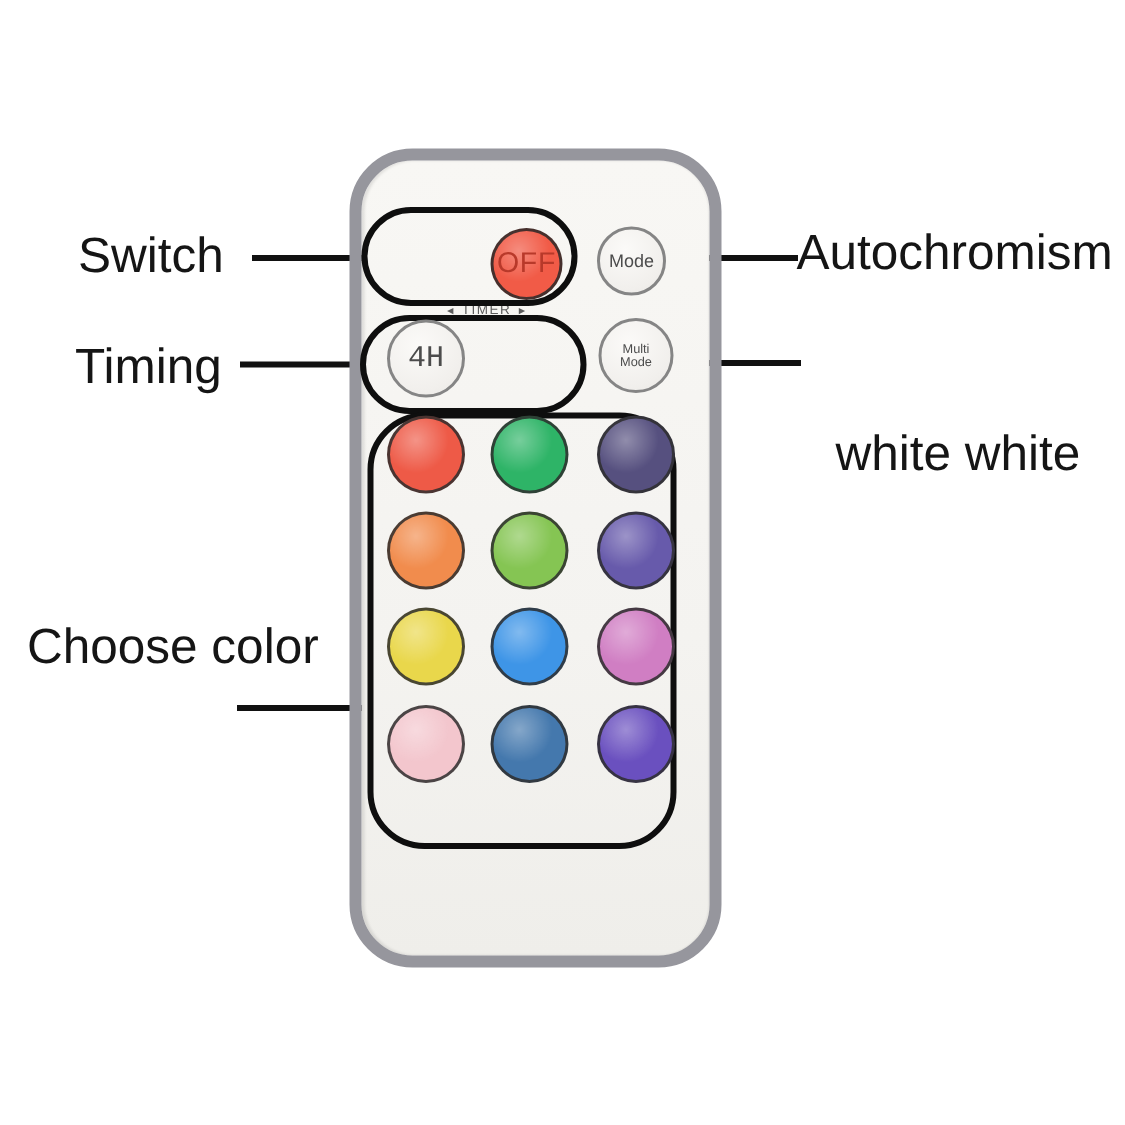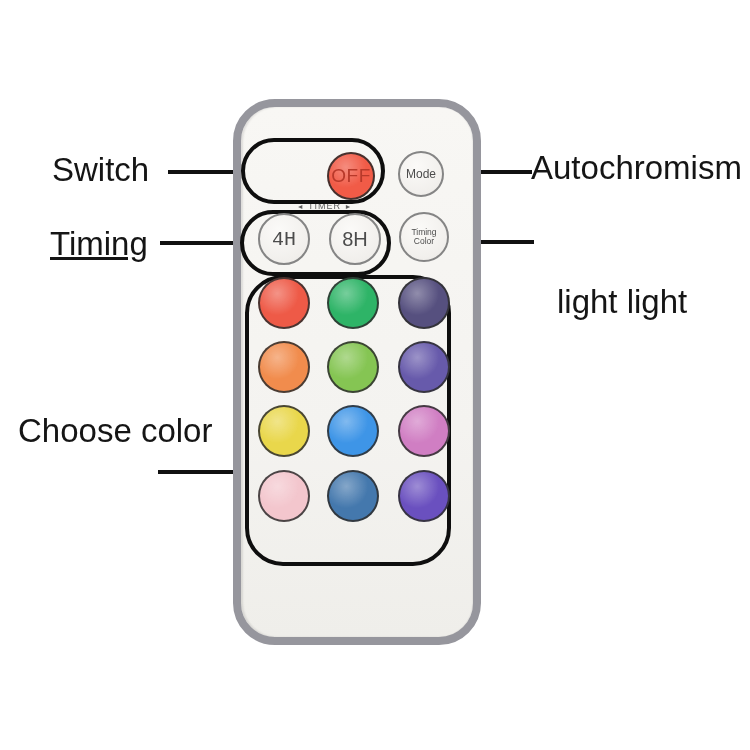--- a/index.html
+++ b/index.html
@@ -11,21 +11,21 @@
 
   
   .ann-label{
     position:absolute;color:#151515;font-size:33px;line-height:1.1;
     white-space:nowrap;font-weight:400;
   }
   .ann-line{position:absolute;height:4px;background:#111111;}
 
   #label-switch{left:52px;top:152px;}
   #line-switch{left:168px;top:170px;width:82px;}
-  #label-timing{left:50px;top:226px;text-decoration:underline;}
+  #label-timing{left:50px;top:226px;}
   #line-timing{left:160px;top:241px;width:92px;}
   #label-choose-color{left:18px;top:413px;}
   #line-choose-color{left:158px;top:470px;width:94px;}
   #label-autochromism{left:531px;top:150px;}
   #line-autochromism{left:447px;top:170px;width:85px;}
   #label-intensity-1{left:537px;top:224px;}
   #label-intensity-2{left:557px;top:284px;}
   #line-intensity{left:451px;top:240px;width:83px;}
 
   
@@ -90,21 +90,21 @@
 
   <div class="ann-label" id="label-timing">Timing</div>
   <div class="ann-line" id="line-timing"></div>
 
   <div class="ann-label" id="label-choose-color">Choose color</div>
   <div class="ann-line" id="line-choose-color"></div>
 
   <div class="ann-label" id="label-autochromism">Autochromism</div>
   <div class="ann-line" id="line-autochromism"></div>
 
-  <div class="ann-label" id="label-intensity-2">light light</div>
+  <div class="ann-label" id="label-intensity-2">white white</div>
   <div class="ann-line" id="line-intensity"></div>
 
   <div class="remote">
     <div class="remote-inner">
 
       <div class="timer-caption">
         <span class="arrow">◄</span>
         <span>TIMER</span>
         <span class="arrow">►</span>
       </div>
@@ -113,23 +113,22 @@
       <div class="group-outline" id="outline-timing"></div>
       <div class="group-outline" id="outline-grid"></div>
 
 
       <div class="btn colored" id="btn-off" style="background: radial-gradient(circle at 38% 30%, rgba(255, 255, 255, 0.3), rgba(255, 255, 255, 0) 50%), rgb(241, 91, 71); color: rgb(184, 57, 42);">OFF</div>
 
       <div class="btn white" id="btn-mode">Mode</div>
 
       <div class="btn white" id="btn-4h">4H</div>
 
-      <div class="btn white" id="btn-8h">8H</div>
 
-      <div class="btn white" id="btn-multi">Timing Color</div>
+      <div class="btn white" id="btn-multi">Multi Mode</div>
 
       <div>
           <div class="cbtn" style="left: 17px; top: 170px; background: radial-gradient(circle at 36% 30%, rgba(255, 255, 255, 0.35), rgba(255, 255, 255, 0) 48%), rgb(238, 90, 71);"></div>
           <div class="cbtn" style="left: 86px; top: 170px; background: radial-gradient(circle at 36% 30%, rgba(255, 255, 255, 0.35), rgba(255, 255, 255, 0) 48%), rgb(46, 180, 103);"></div>
           <div class="cbtn" style="left: 157px; top: 170px; background: radial-gradient(circle at 36% 30%, rgba(255, 255, 255, 0.35), rgba(255, 255, 255, 0) 48%), rgb(86, 80, 127);"></div>
           <div class="cbtn" style="left: 17px; top: 234px; background: radial-gradient(circle at 36% 30%, rgba(255, 255, 255, 0.35), rgba(255, 255, 255, 0) 48%), rgb(241, 140, 77);"></div>
           <div class="cbtn" style="left: 86px; top: 234px; background: radial-gradient(circle at 36% 30%, rgba(255, 255, 255, 0.35), rgba(255, 255, 255, 0) 48%), rgb(133, 197, 83);"></div>
           <div class="cbtn" style="left: 157px; top: 234px; background: radial-gradient(circle at 36% 30%, rgba(255, 255, 255, 0.35), rgba(255, 255, 255, 0) 48%), rgb(103, 90, 171);"></div>
           <div class="cbtn" style="left: 17px; top: 298px; background: radial-gradient(circle at 36% 30%, rgba(255, 255, 255, 0.35), rgba(255, 255, 255, 0) 48%), rgb(233, 215, 75);"></div>
           <div class="cbtn" style="left: 86px; top: 298px; background: radial-gradient(circle at 36% 30%, rgba(255, 255, 255, 0.35), rgba(255, 255, 255, 0) 48%), rgb(62, 149, 231);"></div>

